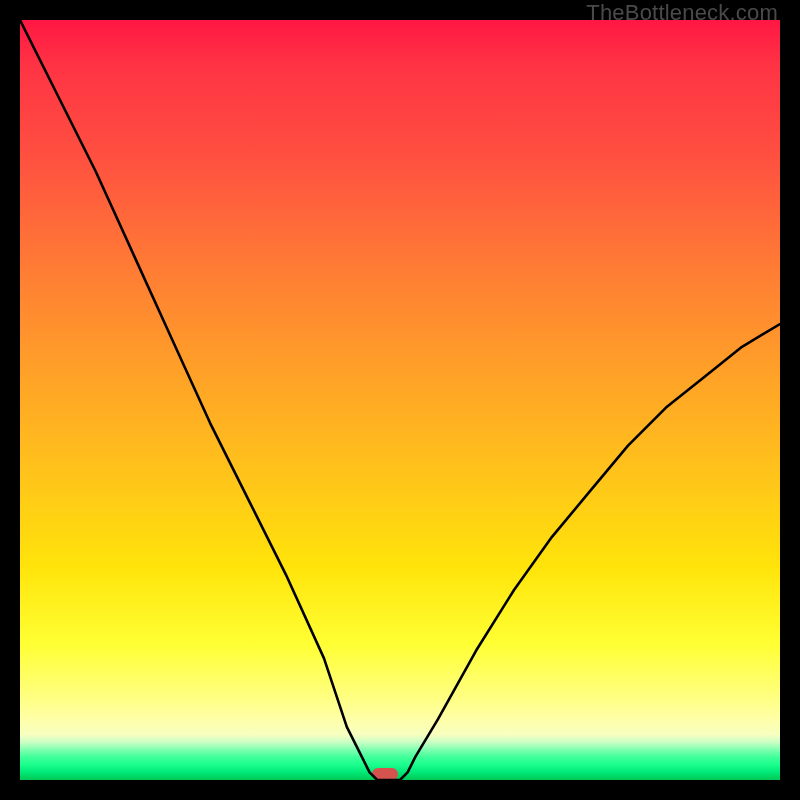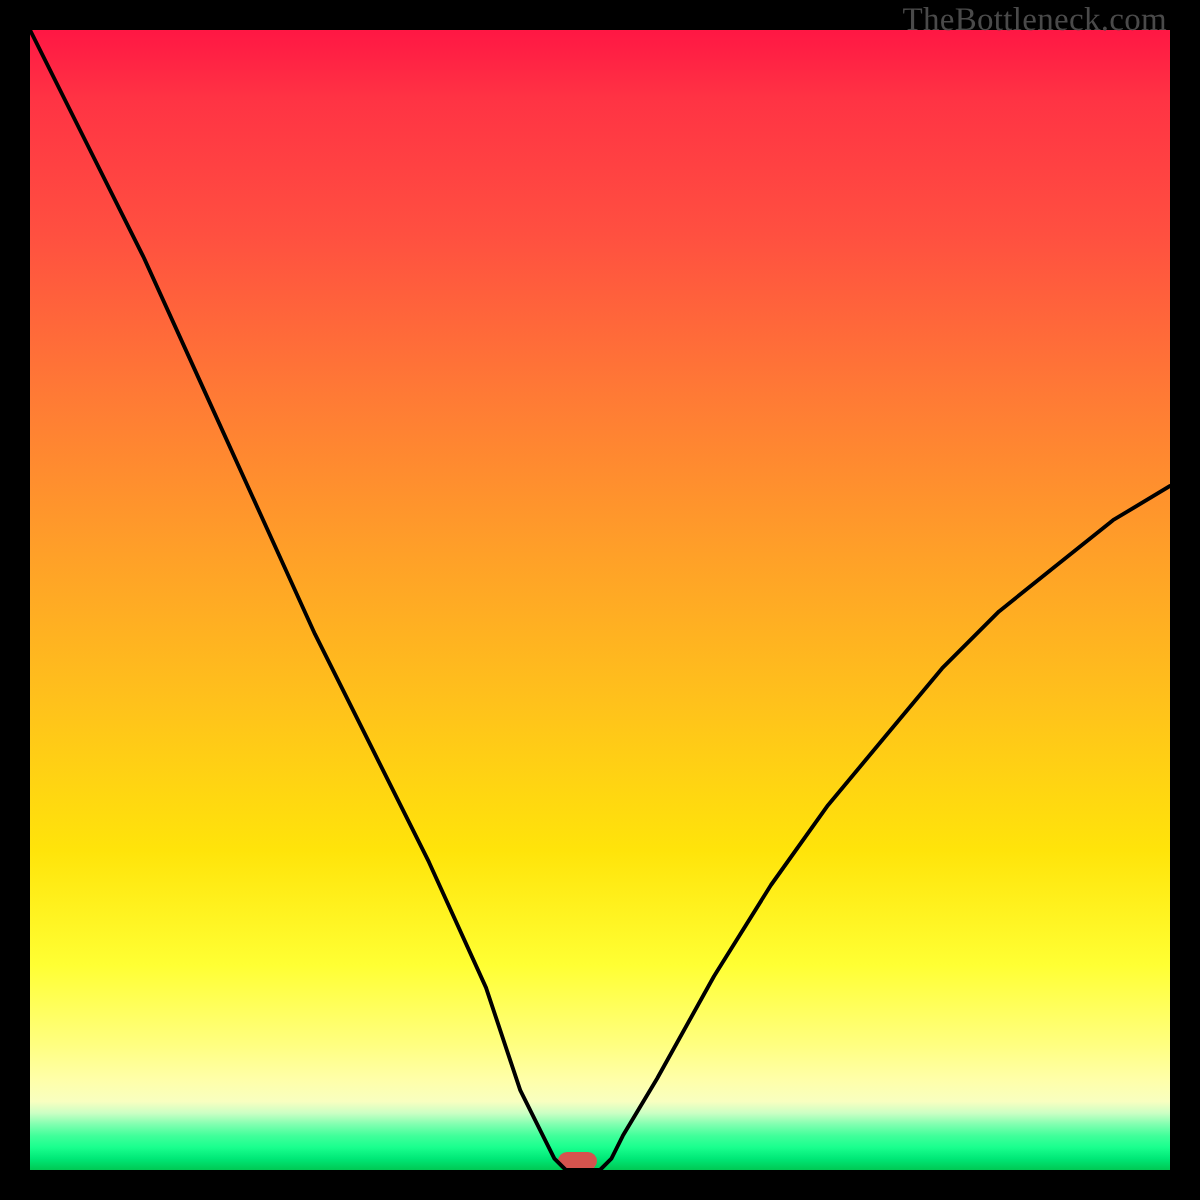--- a/index.html
+++ b/index.html
@@ -48,21 +48,20 @@
   }
   .watermark {
     position: absolute;
     top: 0;
     right: 22px;
     color: #4a4a4a;
     font-size: 22px;
     font-weight: 500;
     letter-spacing: 0.2px;
     z-index: 5;
-    font-family: Liberation Serif, serif;
   }
   .curve-svg {
     position: absolute;
     left: 0;
     top: 0;
     width: 760px;
     height: 760px;
     z-index: 3;
   }
   .marker {

